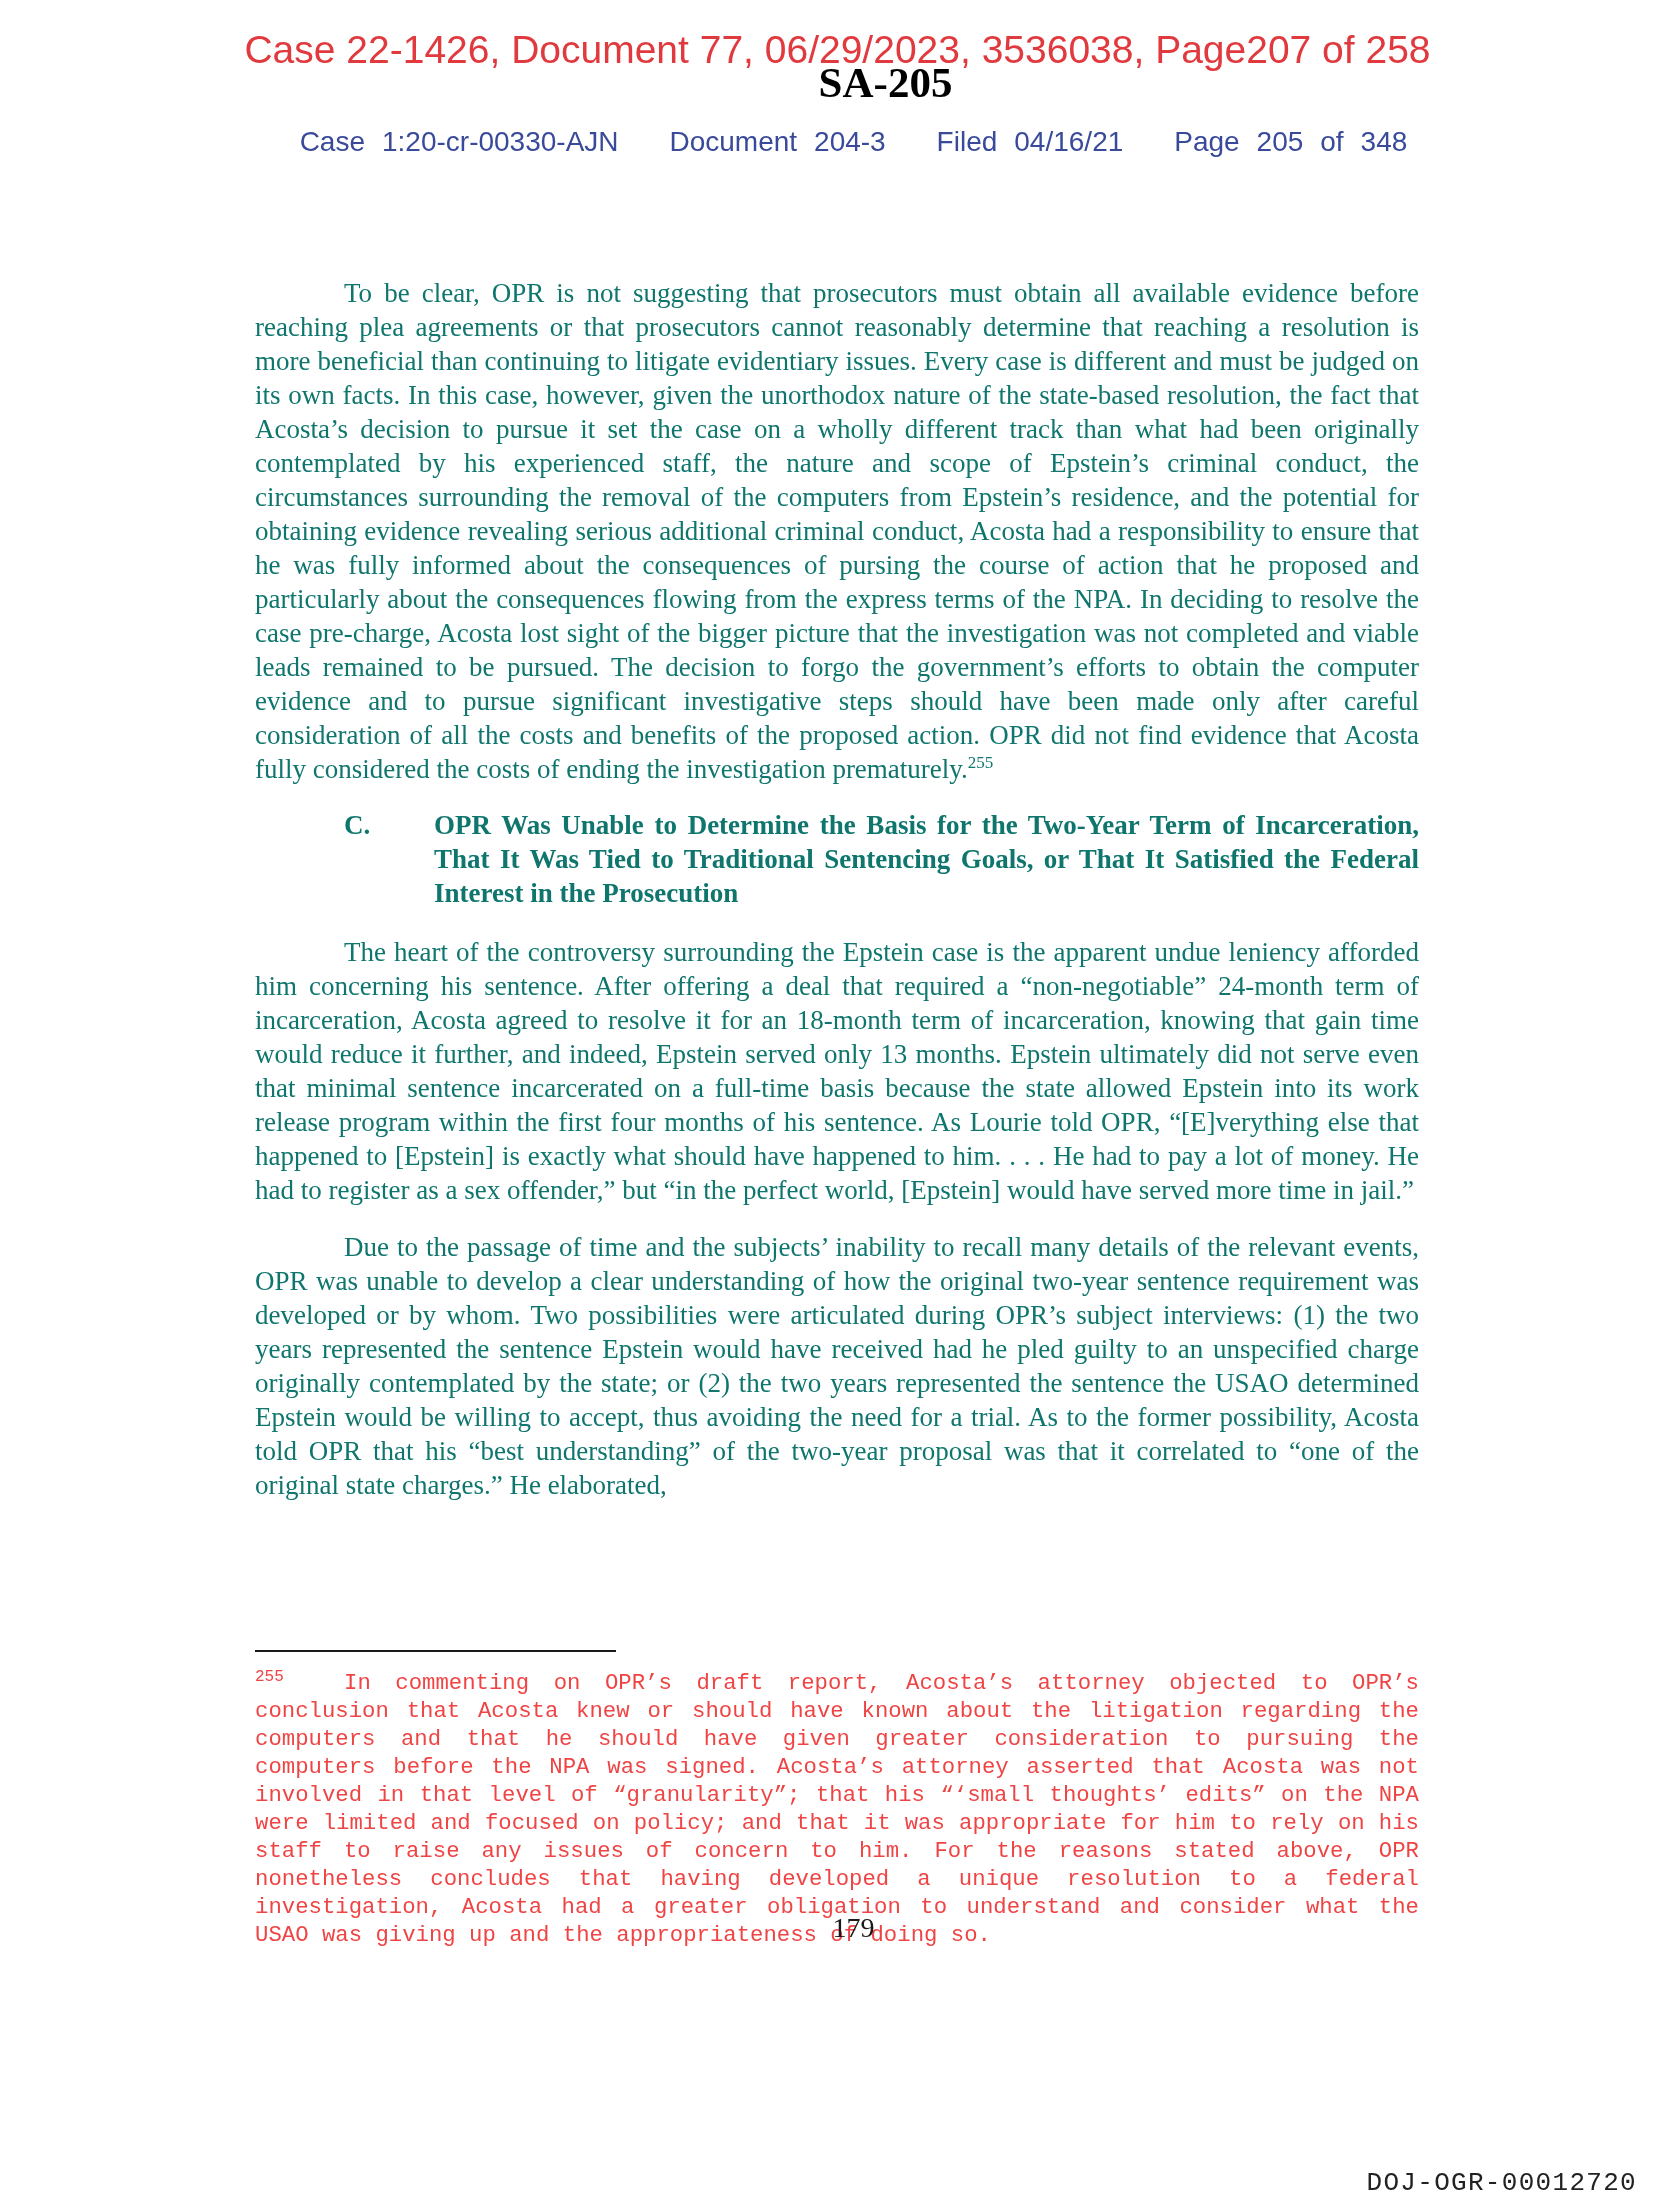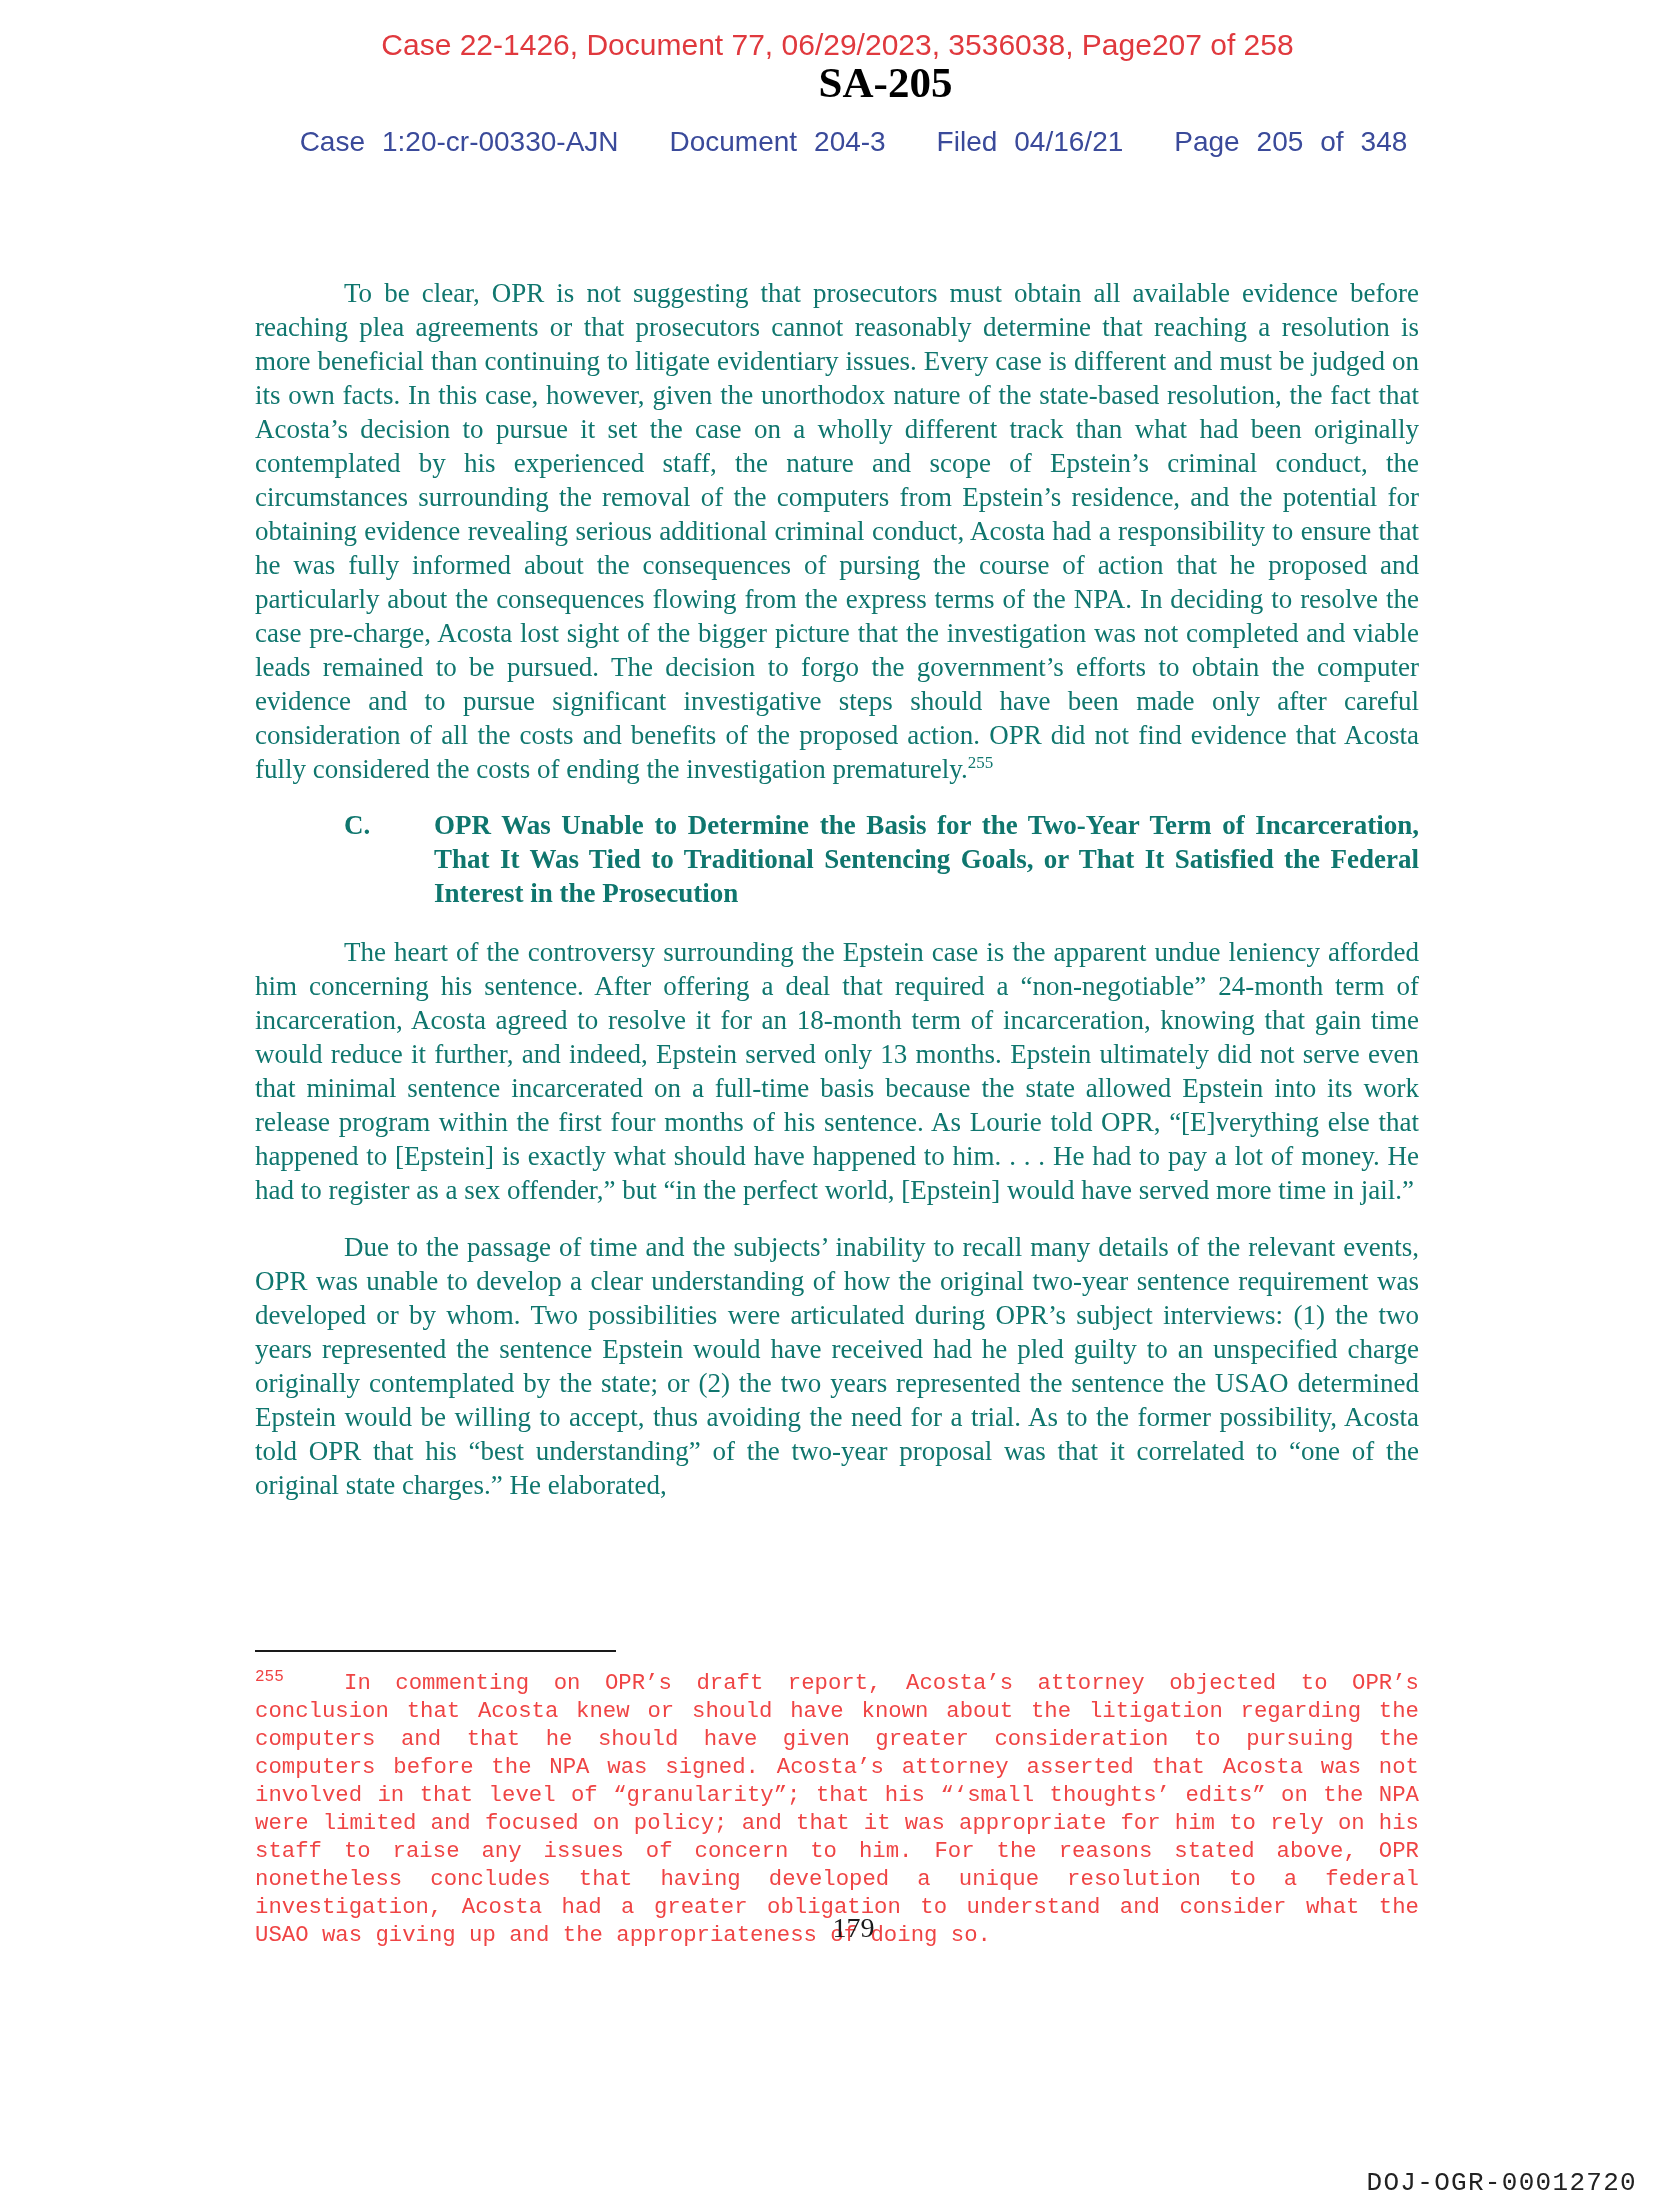--- a/index.html
+++ b/index.html
@@ -1,21 +1,21 @@
 <!DOCTYPE html>
 <html style="font-size:10.5px"><head>
 <meta charset="utf-8">
 <style>
   html, body { margin: 0; padding: 0; background: #ffffff; }
   body { width: 1675px; height: 2205px; position: relative; overflow: hidden; }
   .page { position: absolute; left: 0; top: 0; width: 1675px; height: 2205px; background: #fff; }
 
   .stamp-red {
     position: absolute; top: 28px; left: 0; width: 1675px; text-align: center;
-    font-family: "Liberation Sans", sans-serif; font-size: 30px; color: #e0393e;
+    font-family: "Liberation Sans", sans-serif; font-size: 39px; color: #e0393e;
     letter-spacing: 0px;
   }
   .stamp-sa {
     position: absolute; top: 58px; left: 0; width: 1675px; text-align: center;
     font-family: "Liberation Serif", serif; font-weight: bold; font-size: 43px; color: #000; margin-left: 48px;
   }
   .stamp-blue {
     position: absolute; top: 126px; left: 16px; width: 1675px; text-align: center;
     font-family: "Liberation Sans", sans-serif; font-size: 28px; color: #3a4a9a;
     word-spacing: 9.2px;

